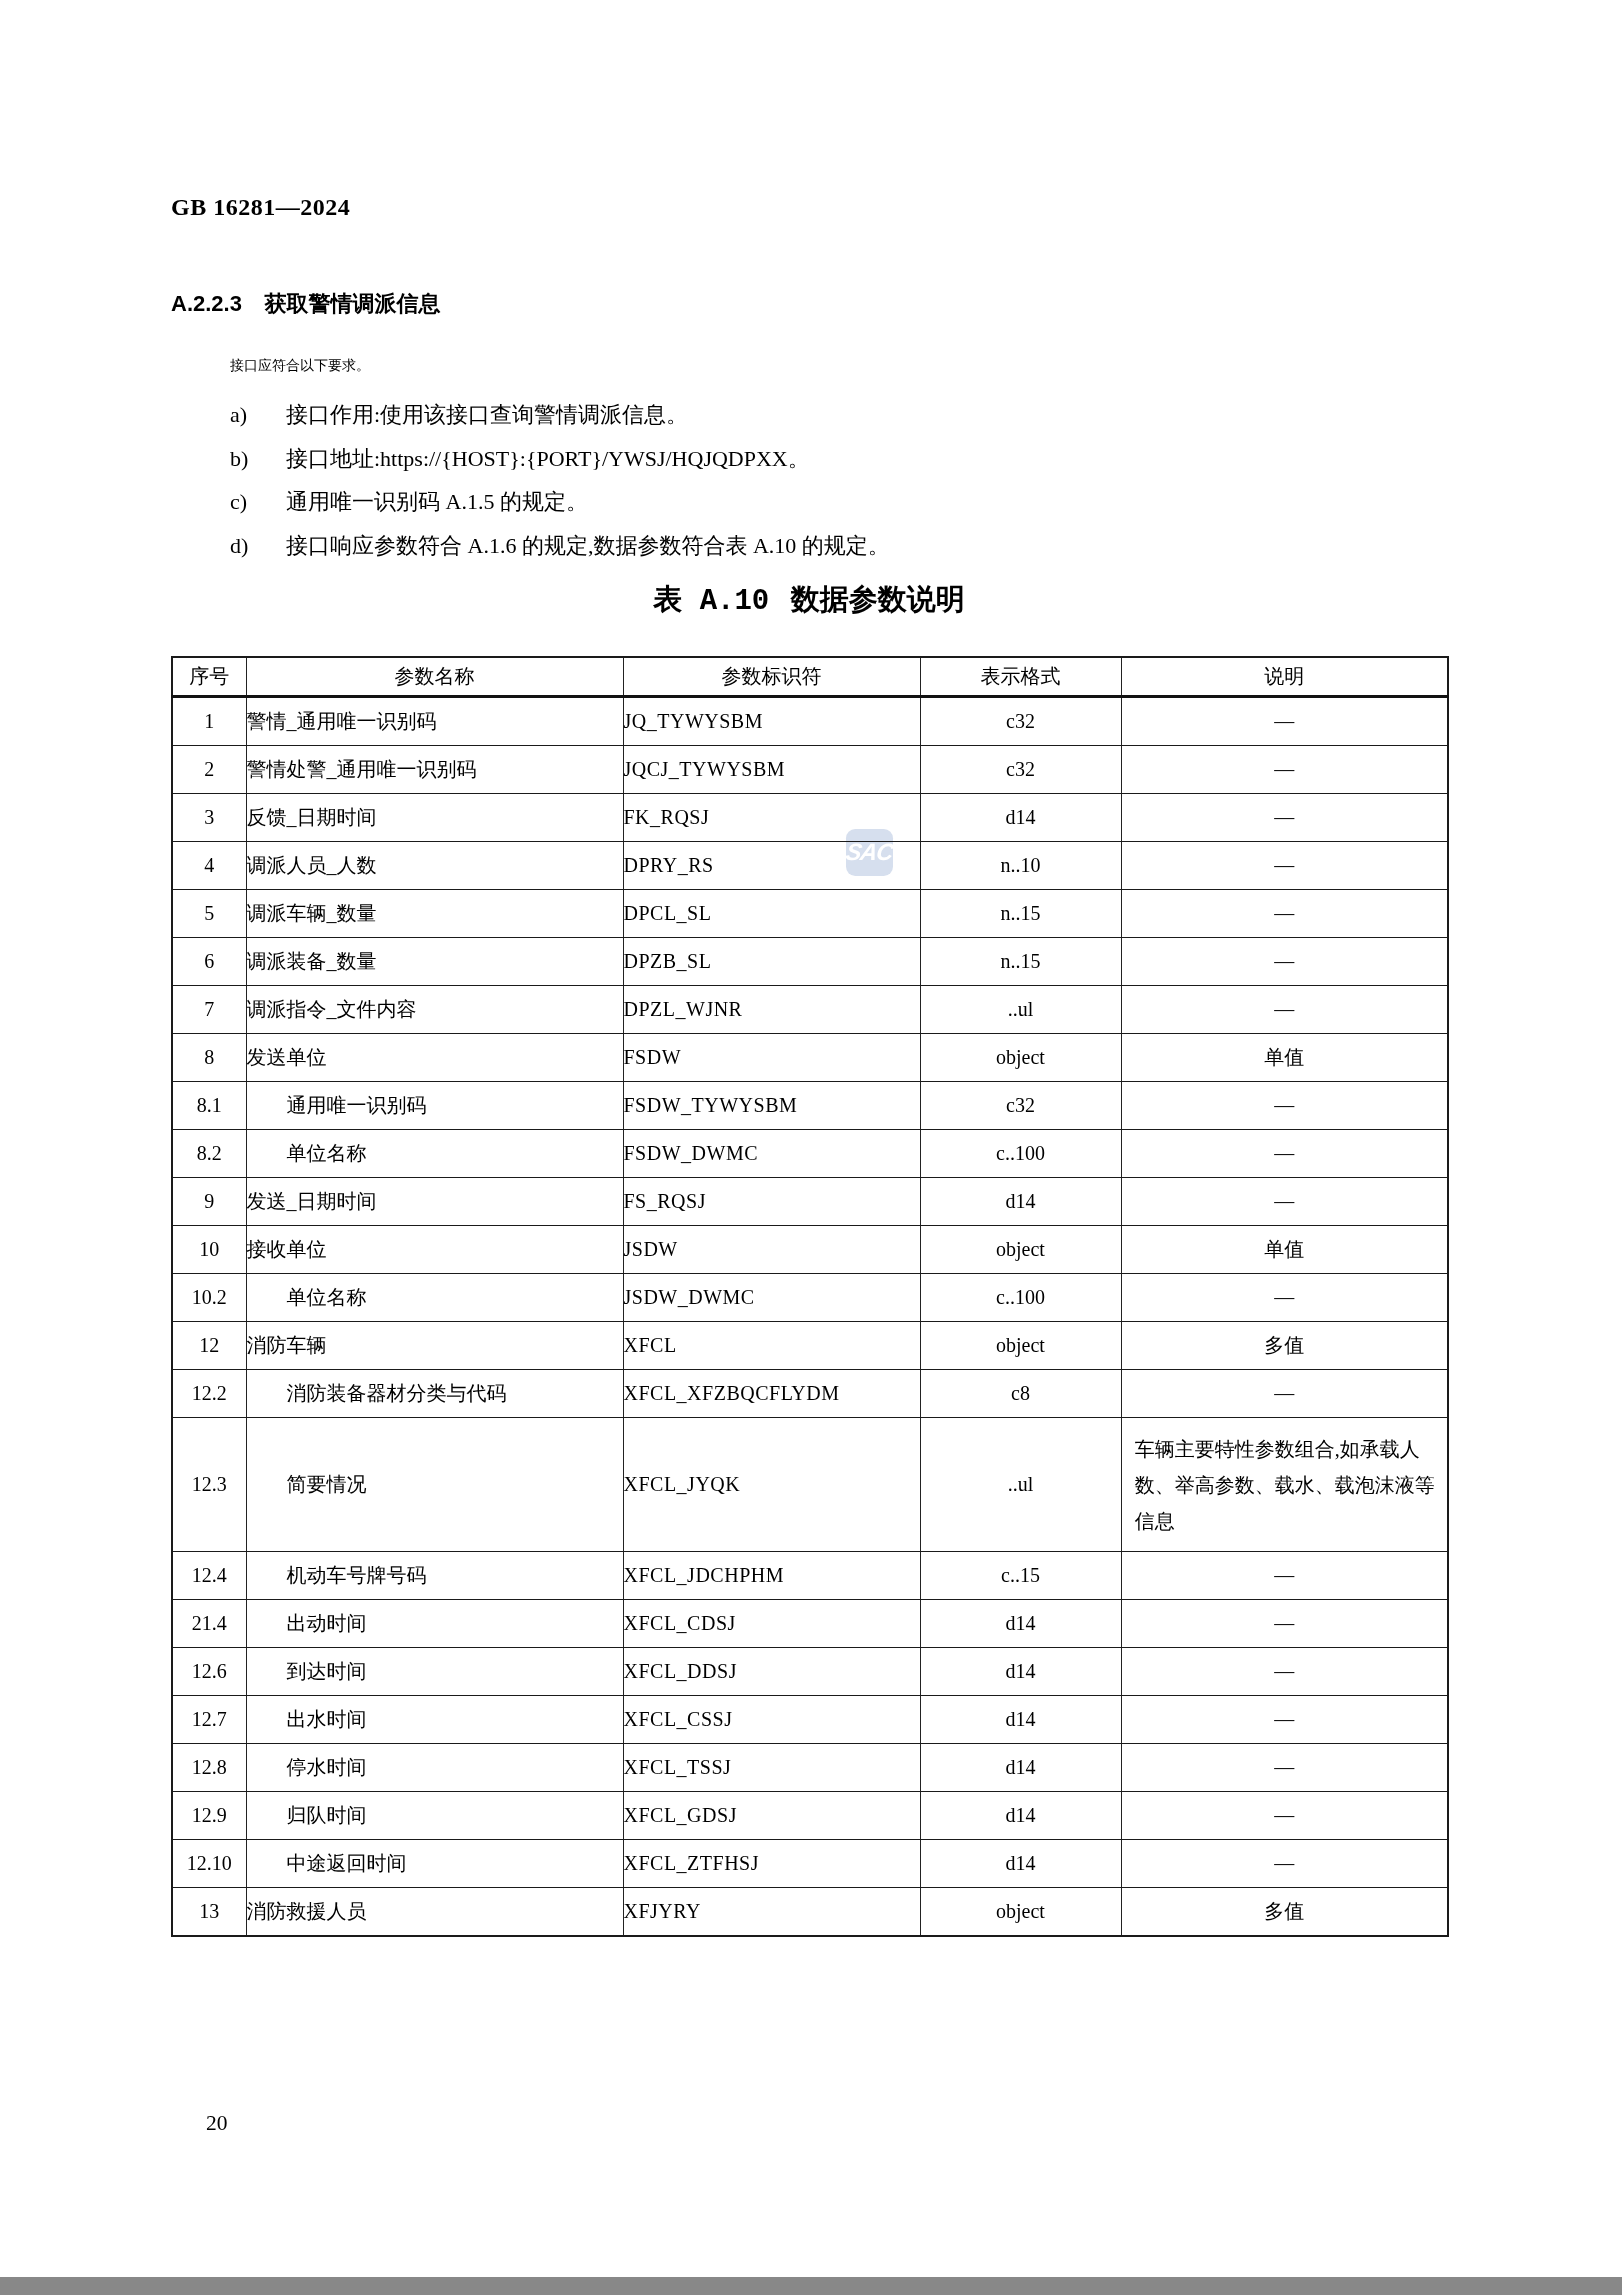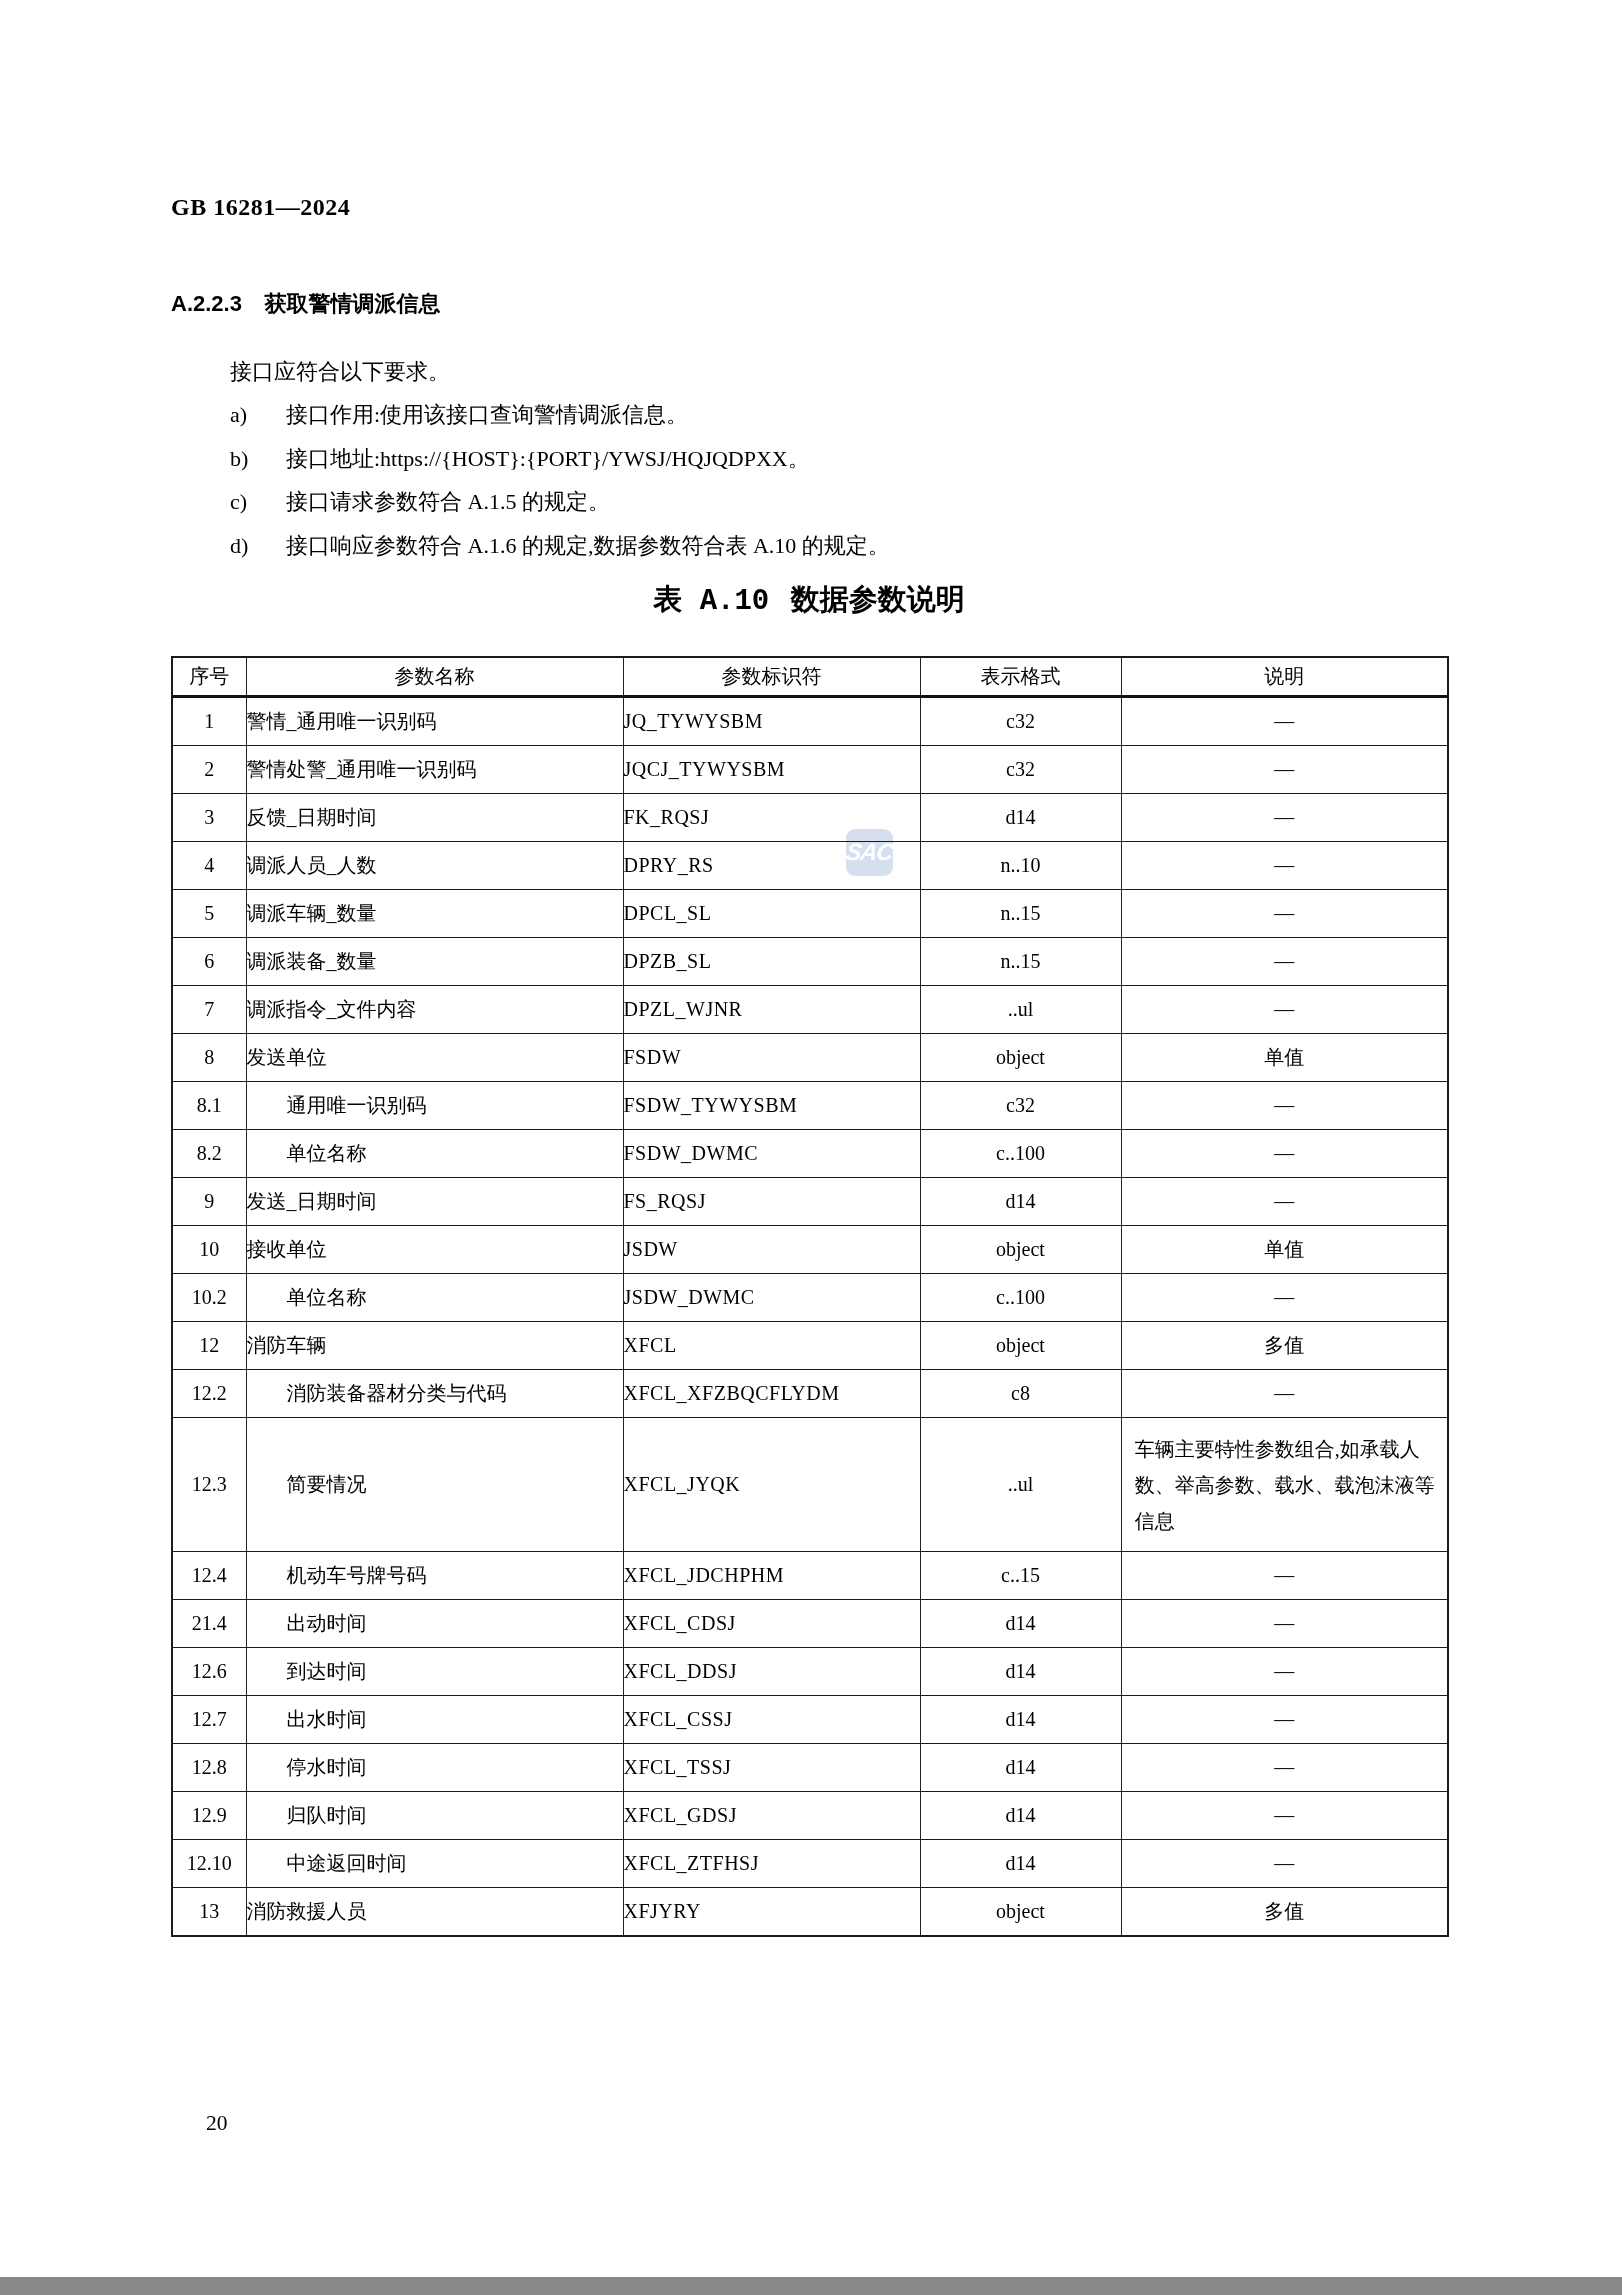--- a/index.html
+++ b/index.html
@@ -16,21 +16,21 @@
     font-size:24px;font-weight:bold;letter-spacing:0.5px;
   }
   .section-heading{
     position:absolute;left:171px;top:289px;
     font-family:"Liberation Sans","DejaVu Sans",sans-serif;
     font-size:22px;font-weight:bold;
   }
   .section-heading .sec-num{margin-right:22.5px;}
   .intro{
     position:absolute;left:230px;top:357px;
-    font-size:22px;
+    font-size:14px;
   }
   .list-item{
     position:absolute;left:230px;
     font-size:22px;white-space:nowrap;
   }
   .li-label{display:inline-block;width:56px;}
   .item-a{top:400px;}
   .item-b{top:444px;}
   .item-c{top:487px;}
   .item-d{top:531px;}
@@ -104,21 +104,21 @@
 
   <div class="intro">接口应符合以下要求。</div>
 
   <div class="list-item item-a">
     <span class="li-label">a)</span><span>接口作用:使用该接口查询警情调派信息。</span>
   </div>
   <div class="list-item item-b">
     <span class="li-label">b)</span><span>接口地址:https://{HOST}:{PORT}/YWSJ/HQJQDPXX。</span>
   </div>
   <div class="list-item item-c">
-    <span class="li-label">c)</span><span>接口请求参数符合 A.1.5 的规定。</span>
+    <span class="li-label">c)</span><span>通用唯一识别码 A.1.5 的规定。</span>
   </div>
   <div class="list-item item-d">
     <span class="li-label">d)</span><span>接口响应参数符合 A.1.6 的规定,数据参数符合表 A.10 的规定。</span>
   </div>
 
   <div class="table-caption">
     <span class="cap-label">表 A.10</span><span class="cap-title">数据参数说明</span>
   </div>
 
   <div class="watermark">

